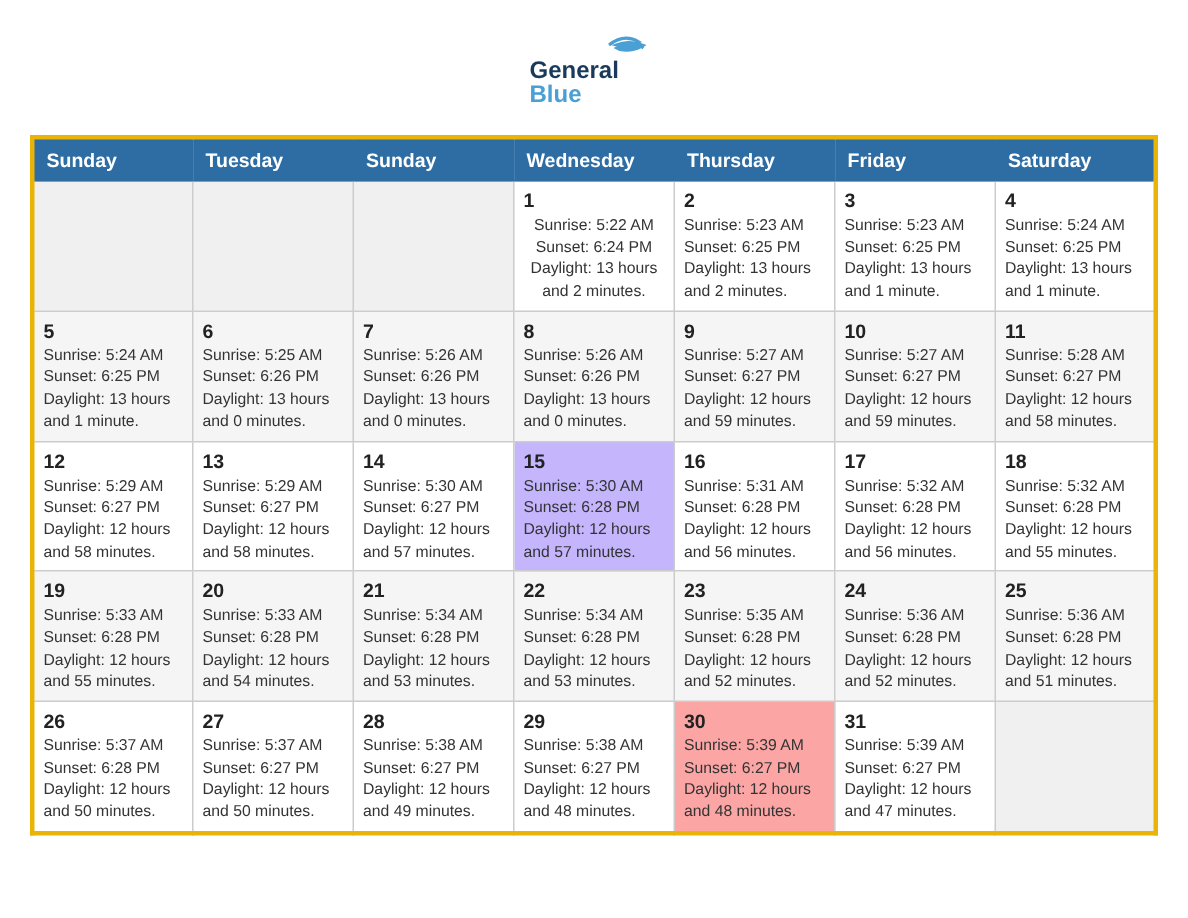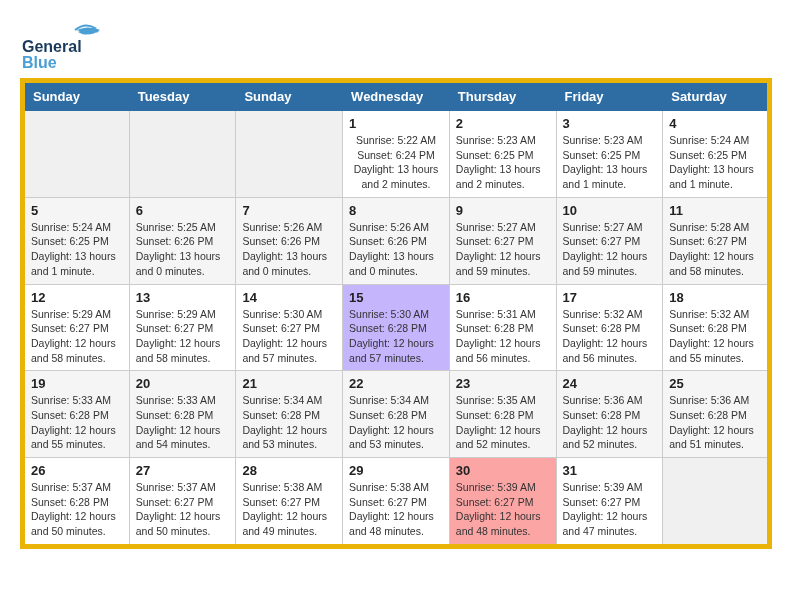--- a/index.html
+++ b/index.html
@@ -5,23 +5,23 @@
     * { box-sizing: border-box; margin: 0; padding: 0; }
     body {
       font-family: Arial, sans-serif;
       background: #fff;
       width: 792px;
       min-height: 612px;
       padding: 20px;
     }
     .header {
       display: flex;
-      justify-content: flex-start;
+      justify-content: center;
       align-items: flex-start;
-      margin-bottom: 8px;
+      margin-bottom: 20px;
     }
     .logo {
       display: flex;
       flex-direction: column;
       align-items: flex-start;
     }
     .title-block {
       text-align: right;
     }
     .title-block h1 {
@@ -30,21 +30,21 @@
       color: #222;
     }
     .title-block h2 {
       font-size: 16px;
       font-weight: normal;
       color: #555;
     }
     .calendar {
       width: 100%;
       border-collapse: collapse;
-      border: 5px solid #eab308;
+      border: 3px solid #eab308;
     }
     .calendar th {
       background: #2e6da4;
       color: #fff;
       font-size: 13px;
       font-weight: bold;
       text-align: left;
       padding: 6px 8px;
       border: 1px solid #2e6da4;
     }

